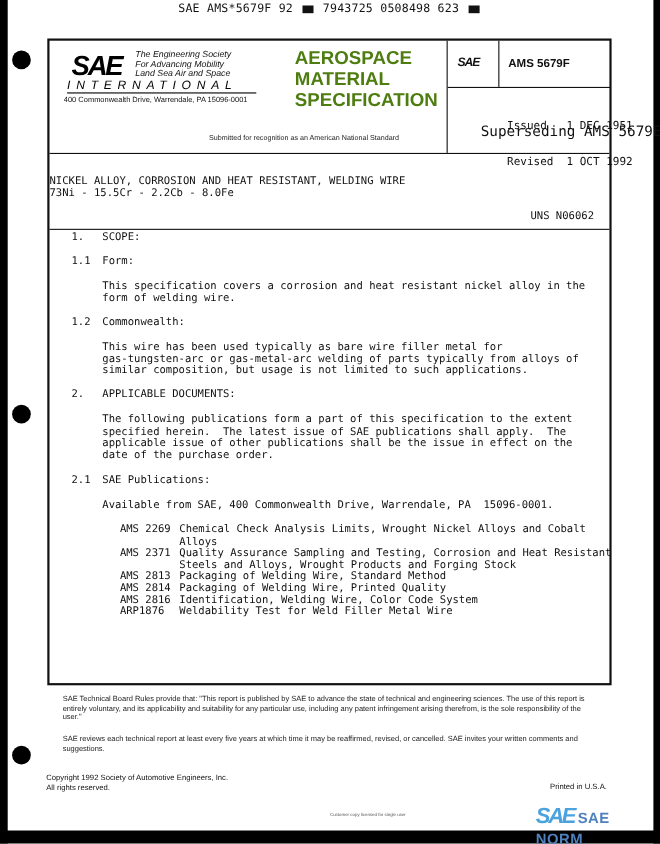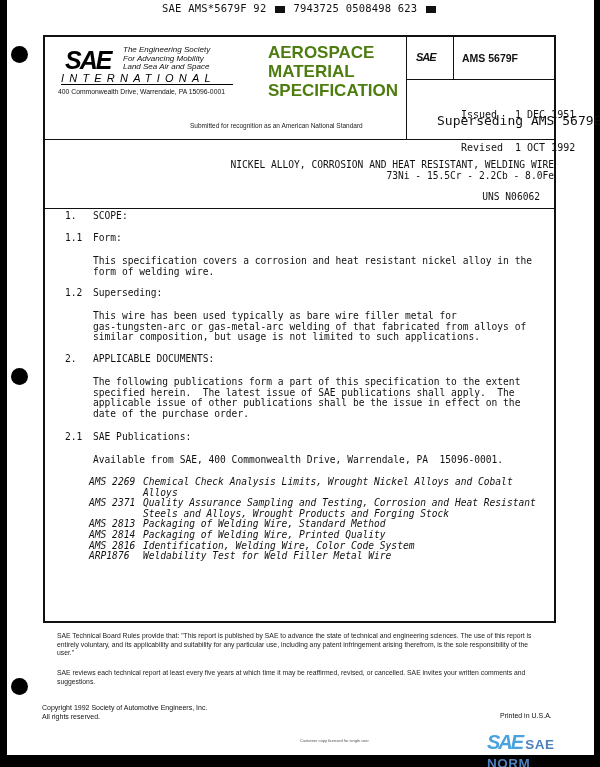--- a/index.html
+++ b/index.html
@@ -27,28 +27,28 @@
   .rbox-top { position:absolute; left:0; top:0; width:148px; height:42px; border-bottom:1.5px solid #111; }
   .rbox-sae { position:absolute; left:0; top:0; width:46px; height:42px; border-right:1.5px solid #111; }
   .rbox-sae span { position:absolute; left:9px; top:14px; font-family:"Liberation Sans", sans-serif; font-weight:bold; font-style:italic; font-size:11px; letter-spacing:-1px; }
   .rbox-num { position:absolute; left:55px; top:15px; font-family:"Liberation Sans", sans-serif; font-weight:bold; font-size:10.5px; }
   .dates { position:absolute; left:16px; top:50px; font-size:10px; line-height:11px; white-space:pre;margin-left:38px; }
   .dates .lbl { display:inline-block; width:54px; }
   .supersede { position:absolute; left:30px; top:76px; font-size:13px; white-space:nowrap; }
 
   
   .titlesec { position:absolute; left:0; top:102px; width:509px; height:69px; border-bottom:1px solid #111; }
-  .t1 { position:absolute; left:0; top:20px; width:509px; text-align:right; font-size:9.6px; line-height:11px; }
+  .t1 { position:absolute; left:0; top:20px; width:509px; text-align:left; font-size:9.6px; line-height:11px; }
   .uns { position:absolute; right:14px; top:52px; font-size:9.6px; }
 
   
   .body { position:absolute; left:0; top:171px; width:509px; font-size:9.6px; line-height:10.6px; }
   .blk-item { position:absolute; white-space:pre; }
   .num { display:inline-block; width:28px; }
-  .pubs { position:absolute; left:44px;font-style:italic; }
+  .pubs { position:absolute; left:64px; }
   .pub { position:relative; }
   .pub .code { position:absolute; left:0; top:0; width:54px; white-space:pre; }
   .pub .desc { margin-left:54px; white-space:normal; width:400px; }
 
   
   .foot { position:absolute; left:57px; font-family:"Liberation Sans", sans-serif; font-size:6.8px; line-height:8.6px; color:#222; width:480px; }
   .copy { position:absolute; left:42px; top:704px; font-family:"Liberation Sans", sans-serif; font-size:7px; line-height:8.5px; color:#111; }
   .printed { position:absolute; left:500px; top:712px; font-family:"Liberation Sans", sans-serif; font-size:7px; color:#111; }
   .tiny { position:absolute; left:300px; top:738px; font-family:"Liberation Sans", sans-serif; font-size:4px; color:#555; }
   .wm { position:absolute; left:487px; top:731px; font-family:"Liberation Sans", sans-serif; font-weight:bold; color:#5b9bd5; }
@@ -114,23 +114,23 @@
     <div class="uns">UNS N06062</div>
   </div>
 
   <div class="body">
     <div class="blk-item" style="left:20px; top:3px"><span class="num">1.</span><span>SCOPE:</span></div>
 
     <div class="blk-item" style="left:20px; top:25px"><span class="num">1.1</span><span>Form:</span></div>
     <div class="blk-item" style="left:48px; top:48px">This specification covers a corrosion and heat resistant nickel alloy in the
 form of welding wire.</div>
 
-    <div class="blk-item" style="left:20px; top:80px"><span class="num">1.2</span><span>Superseding:</span></div>
+    <div class="blk-item" style="left:20px; top:80px"><span class="num">1.2</span><span>Commonwealth:</span></div>
     <div class="blk-item" style="left:48px; top:103px">This wire has been used typically as bare wire filler metal for
-gas-tungsten-arc or gas-metal-arc welding of that fabricated from alloys of
+gas-tungsten-arc or gas-metal-arc welding of parts typically from alloys of
 similar composition, but usage is not limited to such applications.</div>
 
     <div class="blk-item" style="left:20px; top:146px"><span class="num">2.</span><span>APPLICABLE DOCUMENTS:</span></div>
     <div class="blk-item" style="left:48px; top:169px">The following publications form a part of this specification to the extent
 specified herein.  The latest issue of SAE publications shall apply.  The
 applicable issue of other publications shall be the issue in effect on the
 date of the purchase order.</div>
 
     <div class="blk-item" style="left:20px; top:224px"><span class="num">2.1</span><span>SAE Publications:</span></div>
     <div class="blk-item" style="left:48px; top:247px">Available from SAE, 400 Commonwealth Drive, Warrendale, PA  15096-0001.</div>

